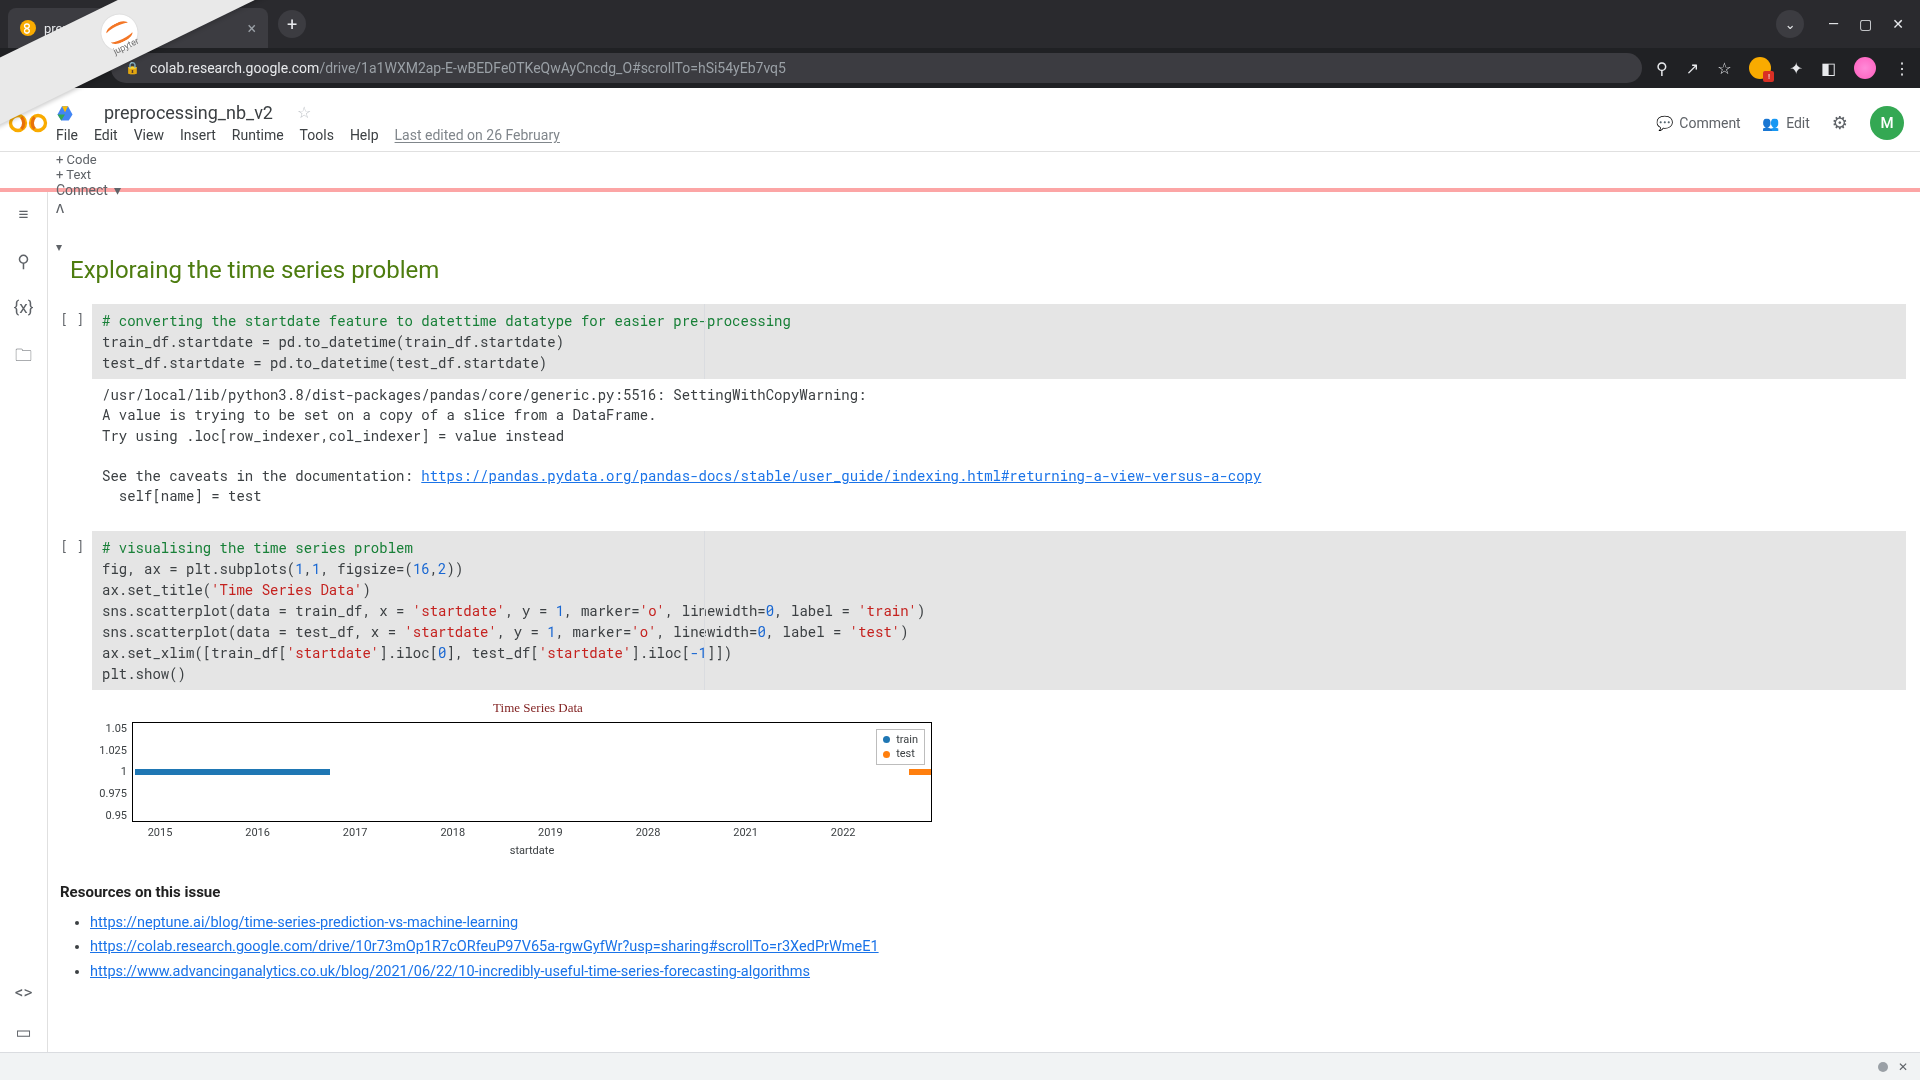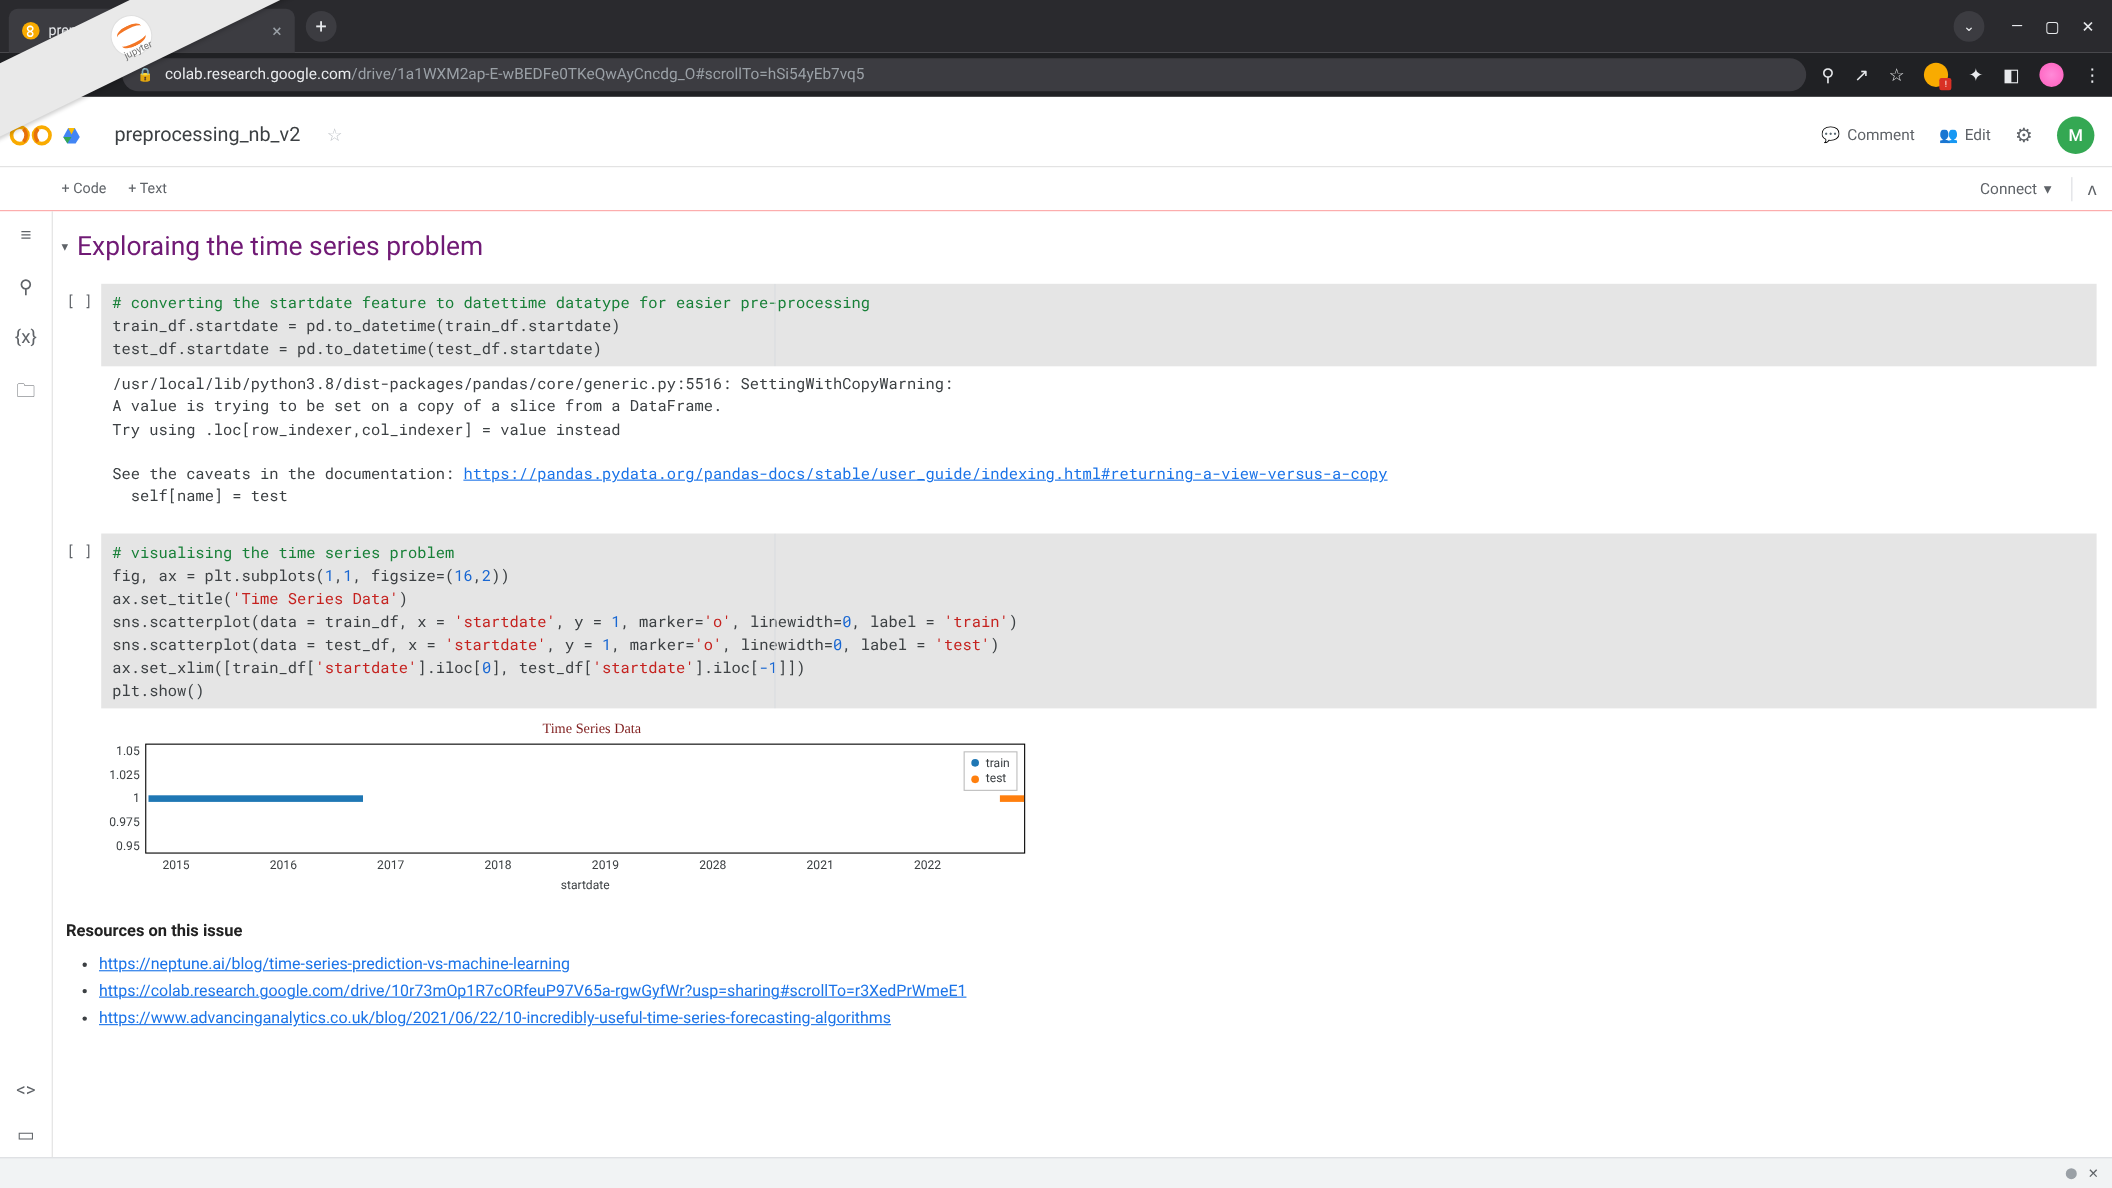--- a/index.html
+++ b/index.html
@@ -43,36 +43,36 @@
 .star { color: #bdc1c6; font-size: 16px; cursor: pointer; }
 .menus { display: flex; gap: 16px; margin-top: 4px; font-size: 14px; color: #3c4043; }
 .menus span { cursor: pointer; }
 .last-edit { color: #80868b; text-decoration: underline; text-underline-offset: 2px; }
 .colab-actions { display: flex; align-items: center; gap: 22px; }
 .act { display: flex; align-items: center; gap: 6px; cursor: pointer; color: #5f6368; font-size: 14px; }
 .gear { font-size: 18px; color: #5f6368; cursor: pointer; }
 .avatar { width: 34px; height: 34px; border-radius: 50%; background: #34a853; color: #fff; display: flex; align-items: center; justify-content: center; font-weight: 500; font-size: 15px; }
 
 
-.colab-toolbar { display: flex; align-items: center; height: 40px; border-bottom: 1px solid #fca5a5; padding-left: 56px; }
+.colab-toolbar { display: flex; height: 40px; border-bottom: 4px solid #fca5a5; padding-left: 56px; flex-direction: column; }
 .tb-btn { display: flex; align-items: center; gap: 4px; color: #5f6368; font-size: 13px; margin-right: 20px; cursor: pointer; }
 .tb-spacer { flex: 1; }
 .connect { display: flex; align-items: center; gap: 6px; color: #5f6368; margin-right: 18px; cursor: pointer; font-size: 14px; }
 .up-chevron { color: #5f6368; cursor: pointer; margin-right: 14px; font-size: 16px; }
 
 
 .workspace { display: flex; height: calc(1080px - 48px - 40px - 64px - 40px - 28px); }
 .left-rail { width: 48px; border-right: 1px solid #e0e0e0; display: flex; flex-direction: column; align-items: center; padding-top: 12px; gap: 26px; color: #5f6368; font-size: 17px; }
 .left-rail span { cursor: pointer; }
 .left-rail .bottom { margin-top: auto; margin-bottom: 10px; display: flex; flex-direction: column; gap: 20px; align-items: center; }
 .notebook { flex: 1; overflow-y: auto; padding: 10px 14px 20px 8px; }
 
 .section-header { display: flex; align-items: center; gap: 8px; margin: 8px 0 20px 0; }
 .collapse-arrow { color: #5f6368; font-size: 12px; cursor: pointer; }
-.section-title { font-size: 24px; font-weight: 400; color: #701a75; }
+.section-title { font-size: 24px; font-weight: 400; color: #4d7c0f; margin-top: 46px; }
 
 .cell { margin-bottom: 18px; }
 .cell-row { display: flex; align-items: flex-start; }
 .cell-gutter { width: 36px; flex-shrink: 0; color: #5f6368; font-family: "Roboto Mono", monospace; font-size: 13px; text-align: right; padding-right: 8px; padding-top: 6px; }
 .code-block { flex: 1; background: #e5e5e5; padding: 6px 10px; font-family: "Roboto Mono", Consolas, monospace; font-size: 14px; line-height: 1.5; white-space: pre; overflow-x: auto; position: relative; }
 .code-block .rule { position: absolute; top: 0; bottom: 0; left: 612px; width: 1px; background: #dadce0; }
 .output { margin-left: 36px; font-family: "Roboto Mono", Consolas, monospace; font-size: 14px; line-height: 1.45; white-space: pre-wrap; padding: 6px 10px; color: #3c4043; }
 .output a { color: #1a73e8; text-decoration: underline; }
 
 
@@ -168,20 +168,30 @@
     <div class="colab-titleline">
       <span class="drive-icon">
         <svg viewBox="0 0 24 24" width="18" height="18">
             <polygon points="8,3 16,3 22,14 17,22 7,22 2,14" fill="#4285f4"></polygon>
             <polygon points="8,3 16,3 12,11" fill="#fbbc04"></polygon>
             <polygon points="2,14 7,22 12,14" fill="#34a853"></polygon>
           </svg>
       </span>
       <span class="colab-title">preprocessing_nb_v2</span>
       <span class="star">☆</span>
+    </div>
+    <div class="menus">
+      <span>File</span>
+      <span>Edit</span>
+      <span>View</span>
+      <span>Insert</span>
+      <span>Runtime</span>
+      <span>Tools</span>
+      <span>Help</span>
+      <span class="last-edit">Last edited on 26 February</span>
     </div>
   </div>
   <div class="colab-actions">
     <div class="act">
         <span>💬</span>
         <span>Comment</span>
       </div>
     <div class="act">
         <span>👥</span>
         <span>Edit</span>

